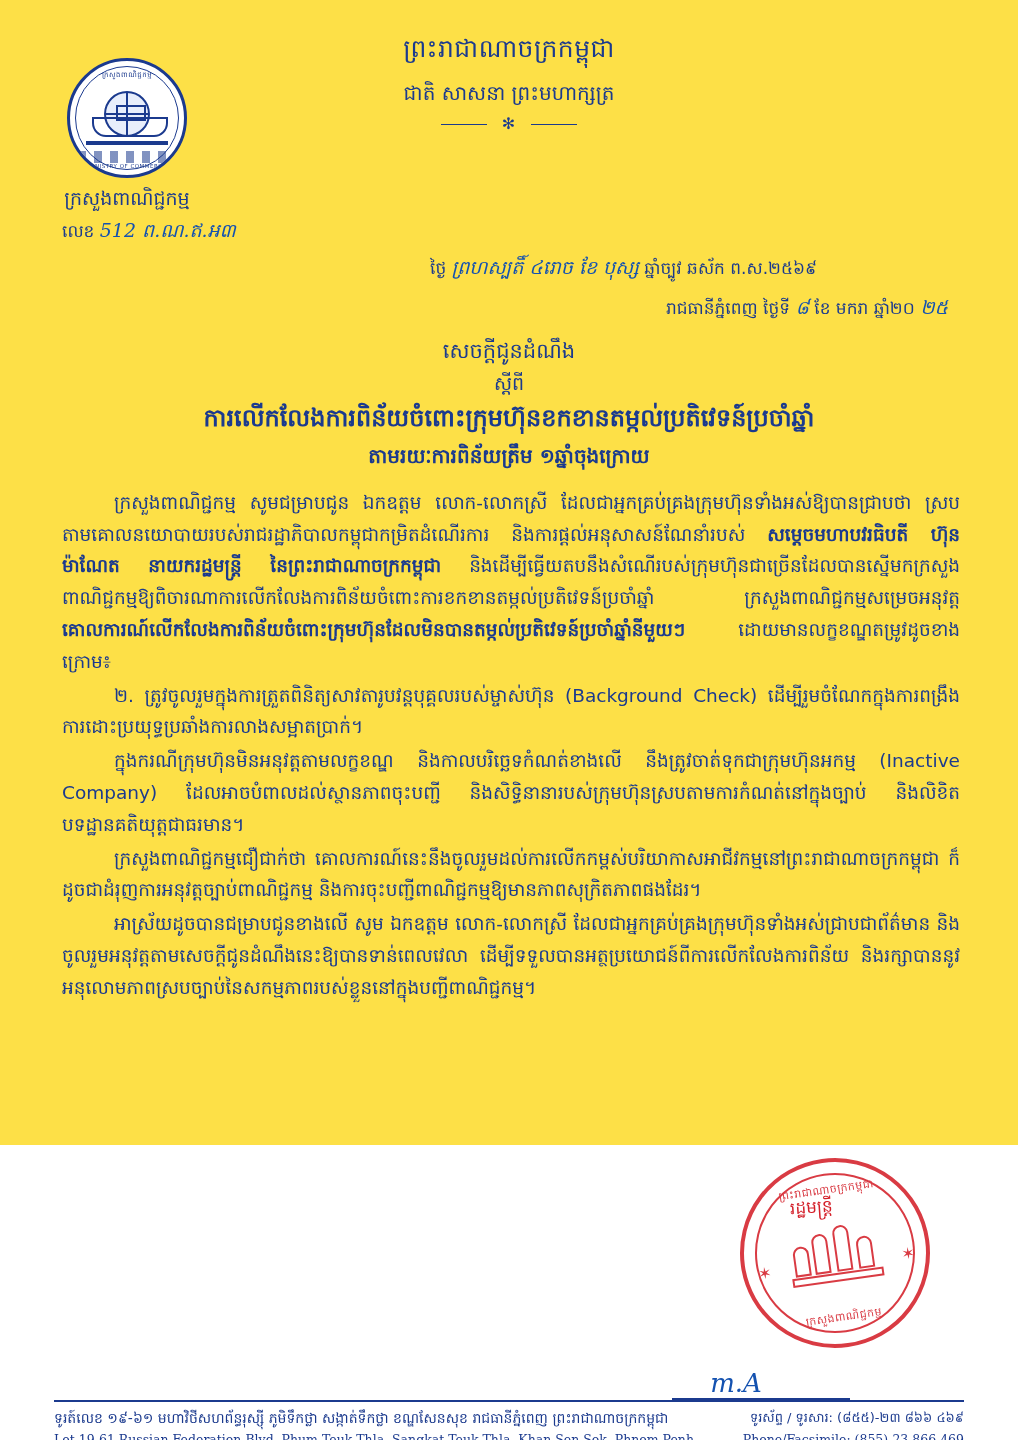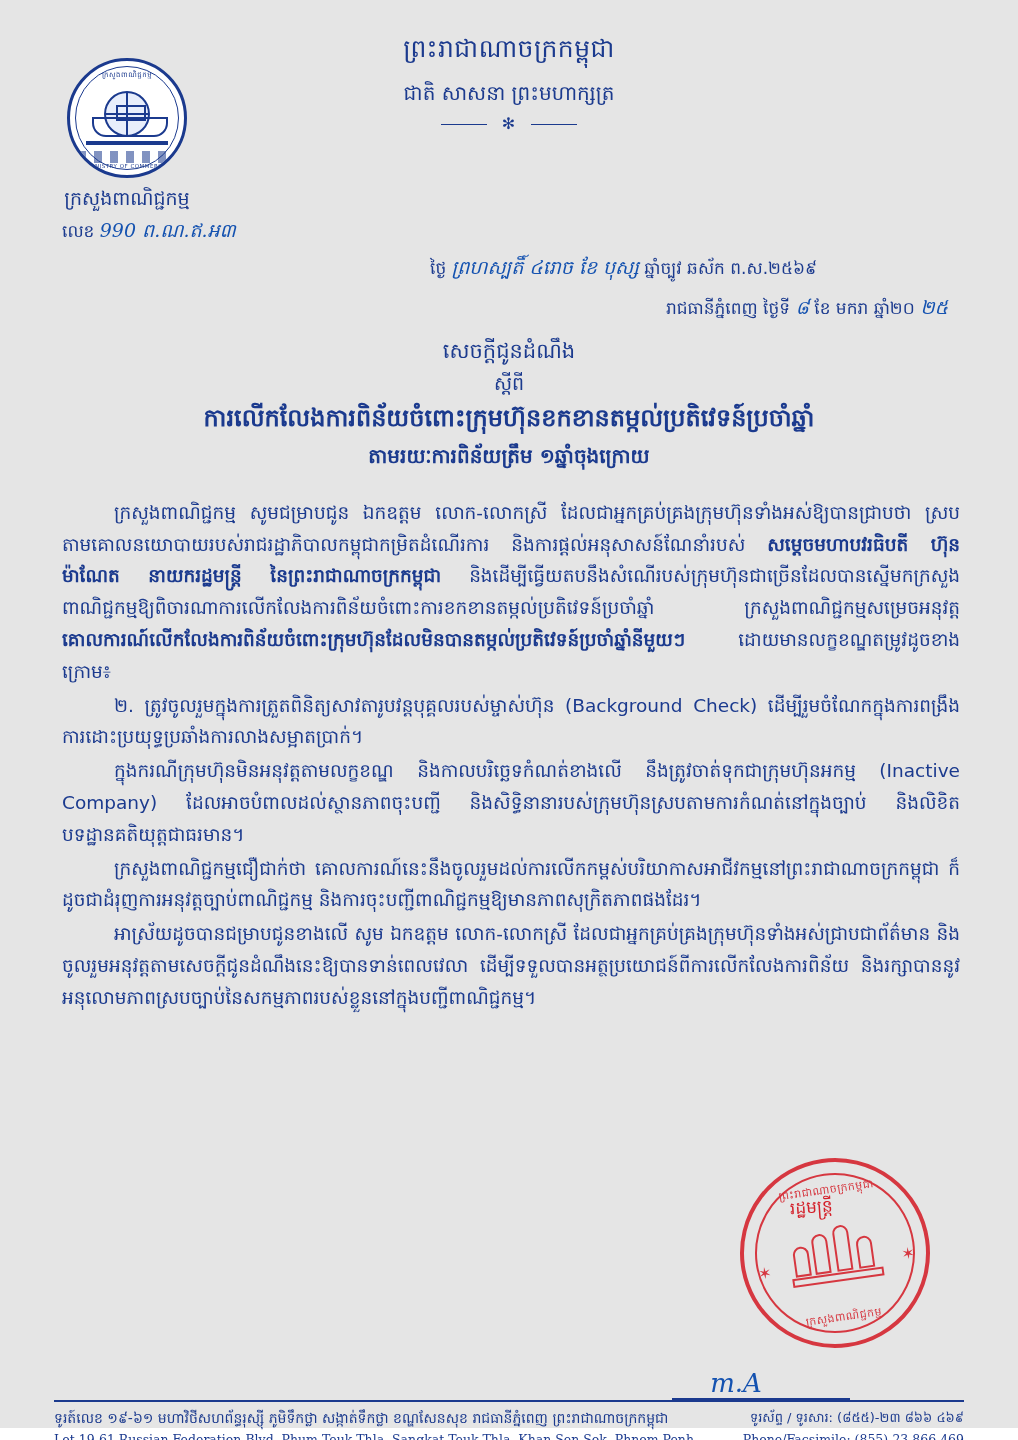--- a/index.html
+++ b/index.html
@@ -8,22 +8,22 @@
     width: 1018px;
     height: 1440px;
     background: #ffffff;
     font-family: "DejaVu Sans", "Liberation Sans", sans-serif;
     position: relative;
     overflow: hidden;
   }
   .page {
     position: relative;
     width: 1018px;
-    height: 1428px;
-    background: #e5e5e5;
+    height: 1145px;
+    background: #fde047;
   }
 
   
   .header {
     position: relative;
     height: 250px;
   }
   .national-title {
     position: absolute;
     left: 0; right: 0;
@@ -214,21 +214,21 @@
     text-align: center;
     color: #1b3a8e;
   }
   .title-main { font-size: 21px; line-height: 1.5; }
   .title-sub  { font-size: 19px; line-height: 1.6; }
   .title-l1   { font-size: 24px; line-height: 1.7; font-weight: bold;}
   .title-l2   { font-size: 20px; line-height: 1.7; font-weight: bold;}
 
   
   .body {
-    margin: 24px 58px 0 62px;
+    margin: 14px 58px 0 62px;
     color: #1b3a8e;
     font-size: 18.5px;
     line-height: 1.72;
     text-align: justify;
   }
   .body p { margin: 0 0 2px 0; }
   .indent { text-indent: 52px; }
   .b { font-weight: bold; }
 
   
@@ -358,21 +358,21 @@
         <div class="ring"></div>
         <div class="top-arc">ក្រសួងពាណិជ្ជកម្ម</div>
         <div class="globe"></div>
         <div class="ship"></div>
         <div class="waves"></div>
         <div class="bot-arc">MINISTRY OF COMMERCE</div>
       </div>
       <div class="ministry-name">ក្រសួងពាណិជ្ជកម្ម</div>
       <div class="doc-number">
         <span>លេខ</span>
-        <span class="hand">990 ព.ណ.ឥ.អ៣</span>
+        <span class="hand">512 ព.ណ.ឥ.អ៣</span>
       </div>
     </div>
 
     <div class="date-block">
       <div class="date-khmer">
         <span>ថ្ងៃ</span>
         <span class="hand">ព្រហស្បតិ៍ ៤រោច ខែ បុស្ស</span>
         <span>ឆ្នាំច្បូវ ឆស័ក ព.ស.២៥៦៩</span>
       </div>
       <div class="date-second">

